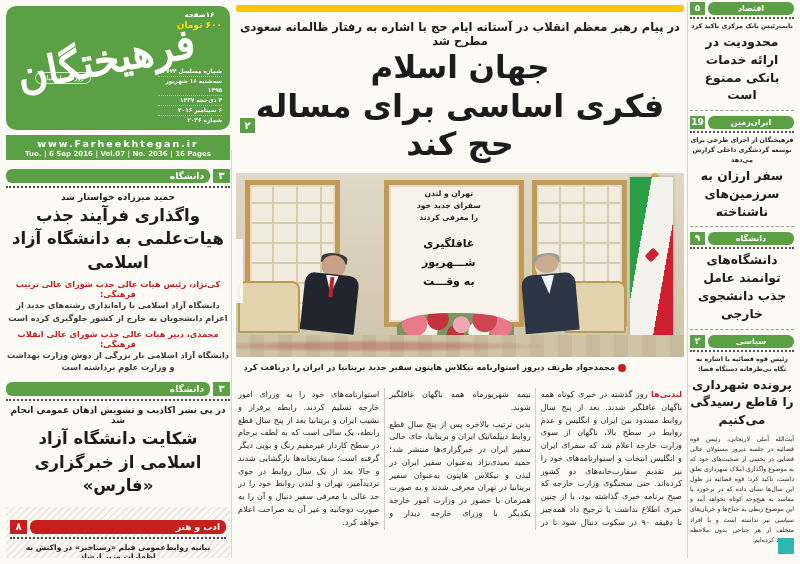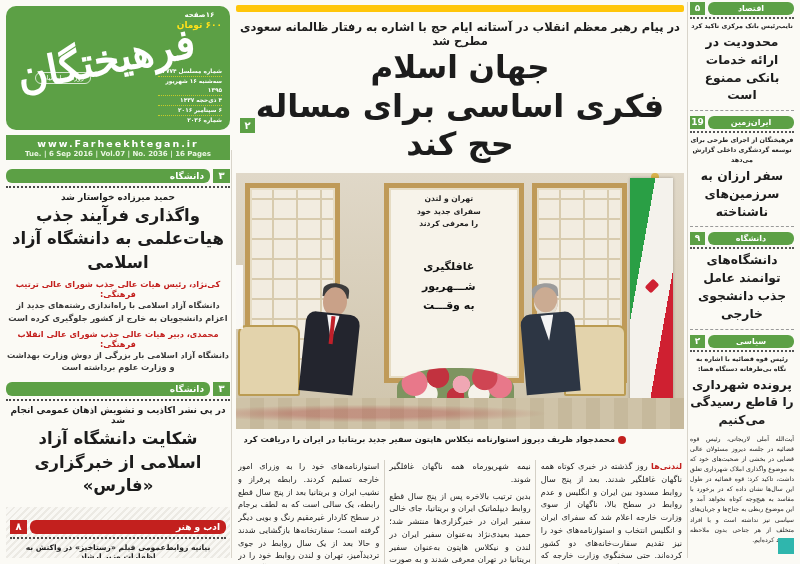--- a/index.html
+++ b/index.html
@@ -50,21 +50,21 @@
   .arts .kick{font-size:7.6px;}
   
   .centercol{position:absolute;left:234px;top:0;width:452px;height:564px;}
   .topbar{margin:5px 2px 0;height:7px;background:#ffc60a;border-radius:2px;}
   .main-kick{font-size:11.5px;font-weight:bold;text-align:center;margin-top:8px;}
   .main-hl1{font-size:31px;font-weight:bold;text-align:center;margin-top:1px;letter-spacing:-.5px;}
   .main-hl2{font-size:32px;font-weight:bold;text-align:center;margin-top:2px;letter-spacing:-.5px;}
   .pageref{position:absolute;left:6px;top:118px;width:15px;height:15px;background:#5ca045;
            color:#fff;font-size:10px;font-weight:bold;text-align:center;line-height:15px;}
   
-  .photo{margin:10px 2px 0;height:256px;position:relative;overflow:hidden;
+  .photo{margin:10px 2px 0;height:184px;position:relative;overflow:hidden;
          background:linear-gradient(#e0d8c8,#cfc4ab);}
   .win{position:absolute;top:4%;height:74%;background:#f2ece0;border:5px solid #bf9a58;box-shadow:inset 0 0 0 2px #e6dcc4;}
   .win.w1{left:2%;width:19%;background:
       repeating-linear-gradient(0deg,transparent 0 18px,#d8cbae 18px 20px),
       repeating-linear-gradient(90deg,transparent 0 22px,#d8cbae 22px 24px),#f2ece0;}
   .win.w2{left:33%;width:29%;background:#f7f3ea;}
   .win.w3{left:66%;width:19%;background:
       repeating-linear-gradient(0deg,transparent 0 18px,#d8cbae 18px 20px),
       repeating-linear-gradient(90deg,transparent 0 22px,#d8cbae 22px 24px),#f2ece0;}
   .ph-kick{position:absolute;left:33%;width:29%;top:8%;text-align:center;

